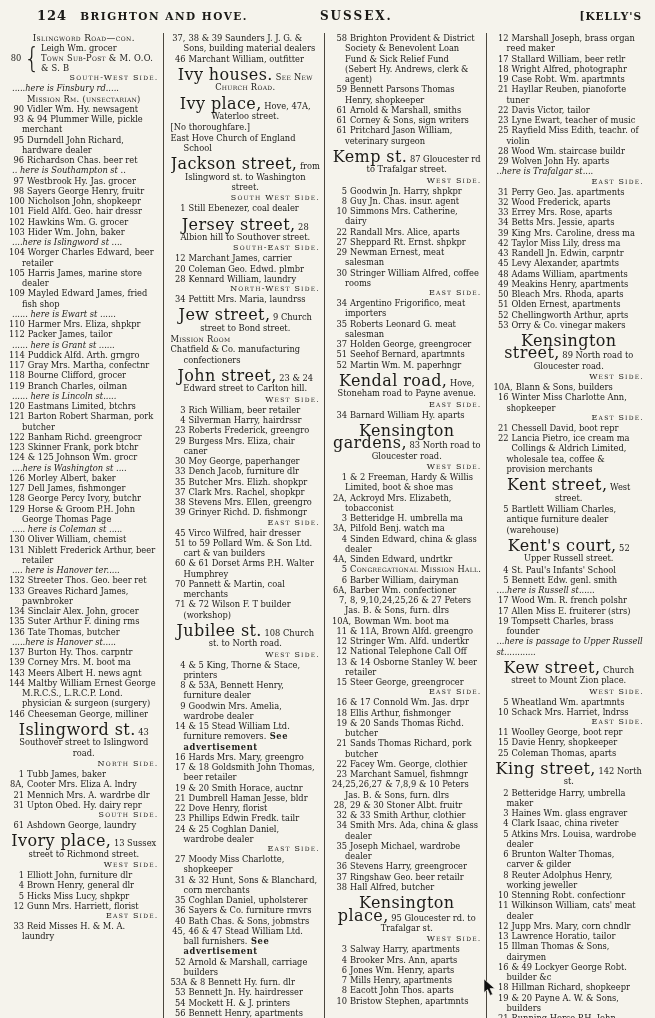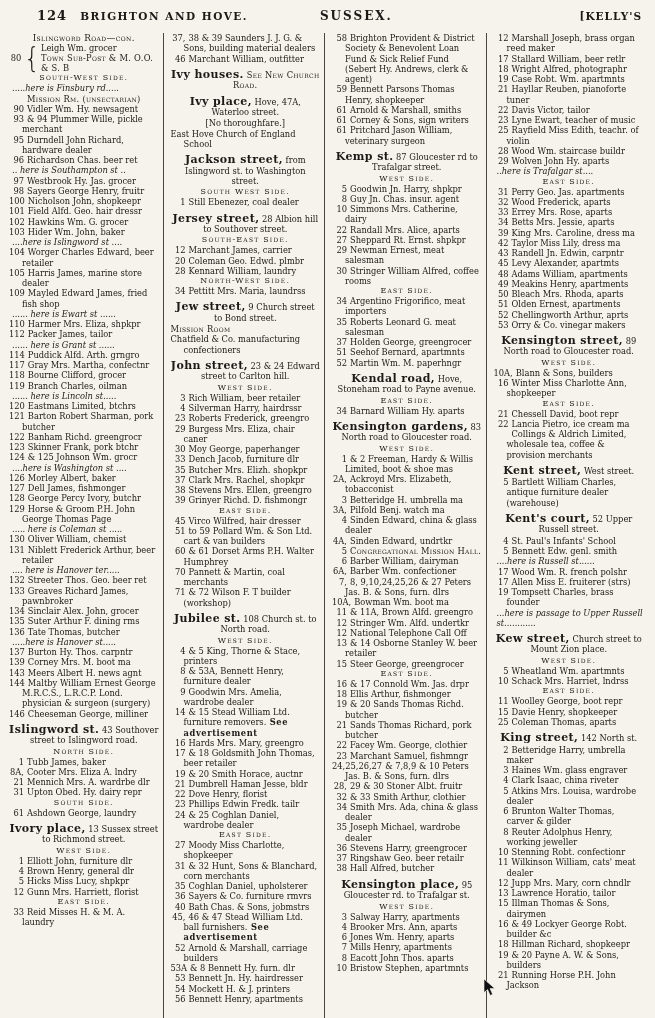--- a/index.html
+++ b/index.html
@@ -17,25 +17,25 @@
   .hdr-corner{margin-left:auto;font-weight:700;font-size:10.5px;letter-spacing:1px;}
   .cols{display:grid;grid-template-columns:1fr 1fr 1fr 1fr;column-gap:7px;padding:3px 0 0 0;height:985px;}
   .col{overflow:hidden;padding-right:4px;}
   .col.rule{border-right:1px solid #4a463e;}
   
   .e{margin:0;padding-left:13px;text-indent:-13px;font-size:8.3px;line-height:10.25px;}
   .n{display:inline-block;min-width:15px;text-align:right;padding-right:3px;text-indent:0;white-space:nowrap;}
   .e b{letter-spacing:.6px;}
   .sc{font-variant:small-caps;letter-spacing:.3px;}
   .here{font-style:italic;font-size:8.3px;line-height:10.25px;margin:0;padding-left:3px;}
-  .side{text-align:center;font-variant:small-caps;font-size:8px;line-height:10px;letter-spacing:1.2px;margin:0;}
+  .side{text-align:right;font-variant:small-caps;font-size:8px;line-height:10px;letter-spacing:1.2px;margin:0;}
   .con{text-align:center;font-variant:small-caps;font-size:8.8px;line-height:11px;letter-spacing:.4px;margin:0;}
   .street{text-align:center;font-size:8.3px;line-height:10.4px;margin:6px 0 1px;}
-  .street .sname{font-weight:700;font-size:11px;letter-spacing:.4px;}
-  .note{text-align:center;font-size:8.3px;line-height:10.25px;margin:0;}
+  .street .sname{font-weight:400;font-size:16px;letter-spacing:.4px;}
+  .note{font-size:8.3px;line-height:10.25px;margin:0;}
   .braceRow{display:flex;align-items:center;font-size:8.3px;line-height:9.8px;margin:0;}
   .braceN{width:14px;text-align:center;margin-right:1px;flex:none;}
   .braceG{font-family:"DejaVu Sans",sans-serif;font-size:25px;font-weight:300;line-height:1;flex:none;transform:scaleY(1.15);margin-right:1px;}
   .braceLines{flex:1;}
   #cursor{position:absolute;left:484px;top:979px;width:12px;height:18px;}
 </style>
 </head>
 <body>
 
 <div class="page">

